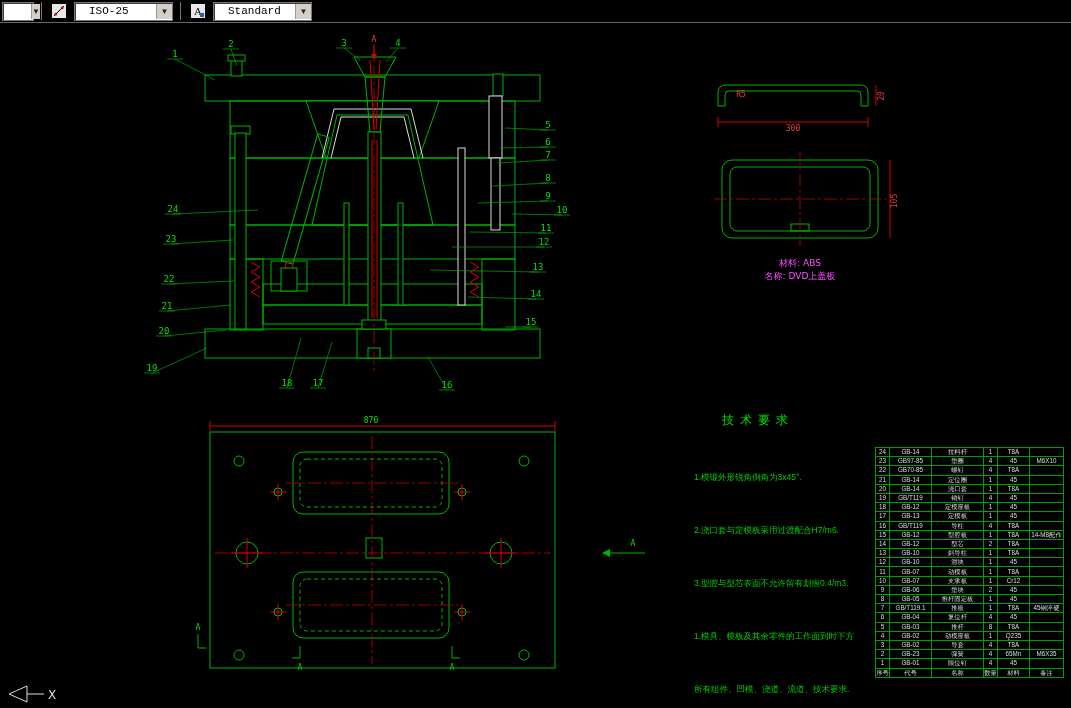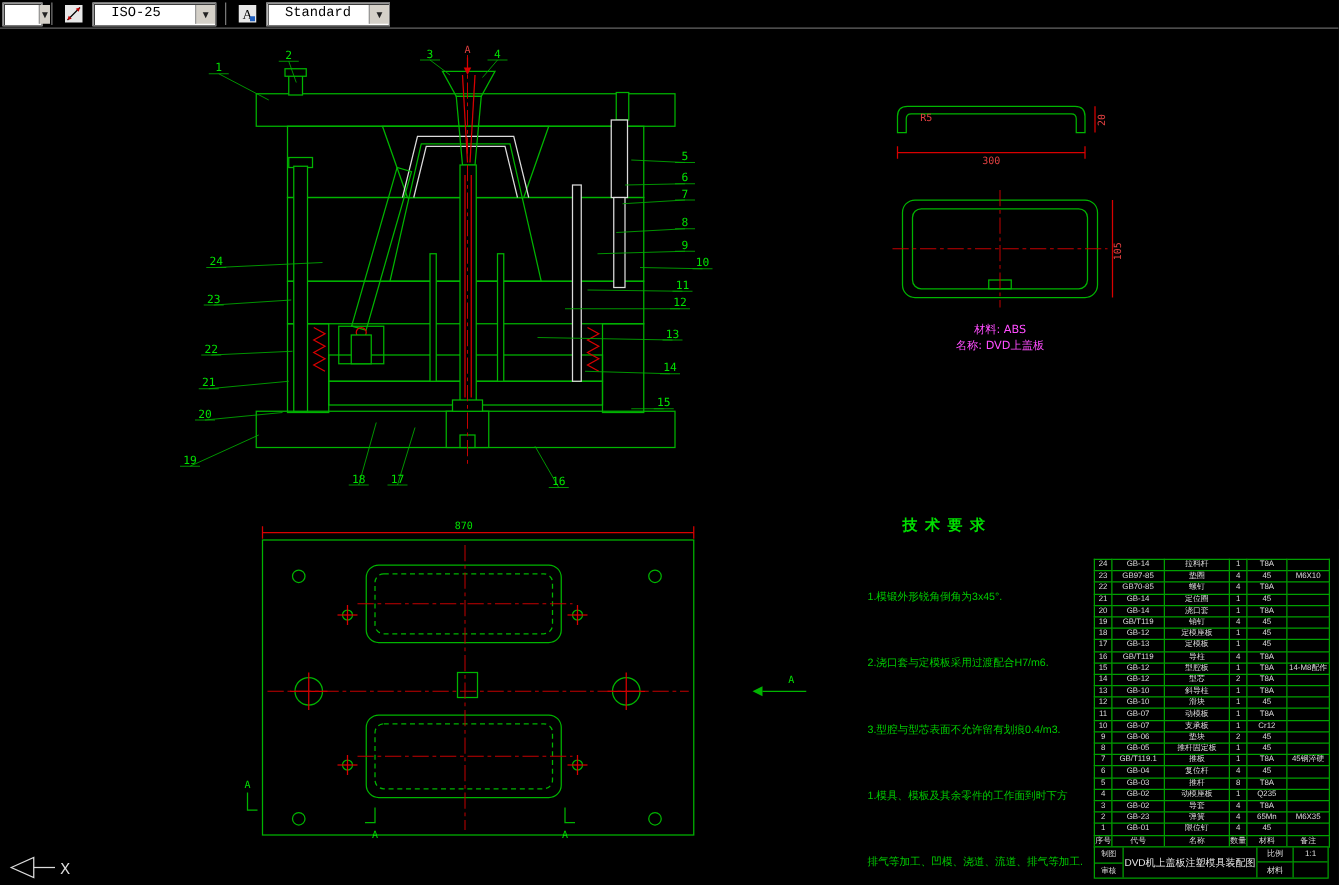--- a/index.html
+++ b/index.html
@@ -28,21 +28,21 @@
   .rcl{stroke:#c40000;fill:none;stroke-width:0.8;stroke-dasharray:13 3 3 3;}
   .leader{stroke:#00a800;stroke-width:0.7;fill:none;}
   text.callout{fill:#00e000;font:9px "DejaVu Sans Mono",monospace;text-anchor:middle;}
   text.dim{font:8px "DejaVu Sans Mono",monospace;text-anchor:middle;}
   .dim-red{fill:#e04040;}
   .dim-green{fill:#00e000;}
   text.mag{fill:#ff4dff;font:9px "DejaVu Sans",sans-serif;text-anchor:middle;}
   text.ucs-label{fill:#dcdcdc;font:12px "DejaVu Sans",sans-serif;}
   
   .tech{position:absolute;left:694px;top:412px;width:195px;z-index:2;}
-  .tech-title{font-size:12px;font-weight:bold;letter-spacing:6px;color:#00e000;
+  .tech-title{font-size:12px;font-weight:normal;letter-spacing:6px;color:#00e000;
               margin:0 0 4px 28px;}
   .tech-line{font-size:8.5px;line-height:10px;color:#00cc00;white-space:nowrap;margin-top:43px;}
   
   .parts{position:absolute;left:875px;top:447px;width:188px;z-index:2;}
   table.parts-table{border-collapse:collapse;width:100%;table-layout:fixed;}
   .parts-table td{border:1px solid #00a000;font-size:6.3px;line-height:8px;height:8.2px;
                   color:#ddd;text-align:center;padding:0;overflow:hidden;white-space:nowrap;}
   
   .title-block{position:absolute;left:875px;top:677px;width:186px;height:24px;
                border:1px solid #00a000;display:flex;z-index:2;color:#ddd;background:#000;}
@@ -316,21 +316,21 @@
       </g>
   </svg>
 
   <div class="tech">
     <div class="tech-title">技术要求</div>
     <div id="tech-lines">
         <div class="tech-line">1.模锻外形锐角倒角为3x45°.</div>
         <div class="tech-line">2.浇口套与定模板采用过渡配合H7/m6.</div>
         <div class="tech-line">3.型腔与型芯表面不允许留有划痕0.4/m3.</div>
         <div class="tech-line">1.模具、模板及其余零件的工作面到时下方</div>
-        <div class="tech-line">  排气等加工、凹模、浇道、流道、排气等加工.</div>
+        <div class="tech-line">  所有组件、凹模、浇道、流道、技术要求.</div>
       </div>
   </div>
 
   <div class="parts">
     <table class="parts-table">
       <colgroup>
         <col style="width:14px">
           <col style="width:42px">
           <col style="width:52px">
         <col style="width:14px">
@@ -535,27 +535,14 @@
             <td>代号</td>
             <td>名称</td>
             <td>数量</td>
             <td>材料</td>
             <td>备注</td>
           </tr>
         </tbody>
     </table>
   </div>
 
-  <div class="title-block">
-    <div class="tb-left">
-      <div>制图</div>
-      <div>审核</div>
-    </div>
-    <div class="tb-title">DVD机上盖板注塑模具装配图</div>
-    <div class="tb-grid">
-      <div>比例</div>
-      <div>1:1</div>
-      <div>材料</div>
-      <div></div>
-    </div>
-  </div>
 
 </div>
 
 </body></html>

